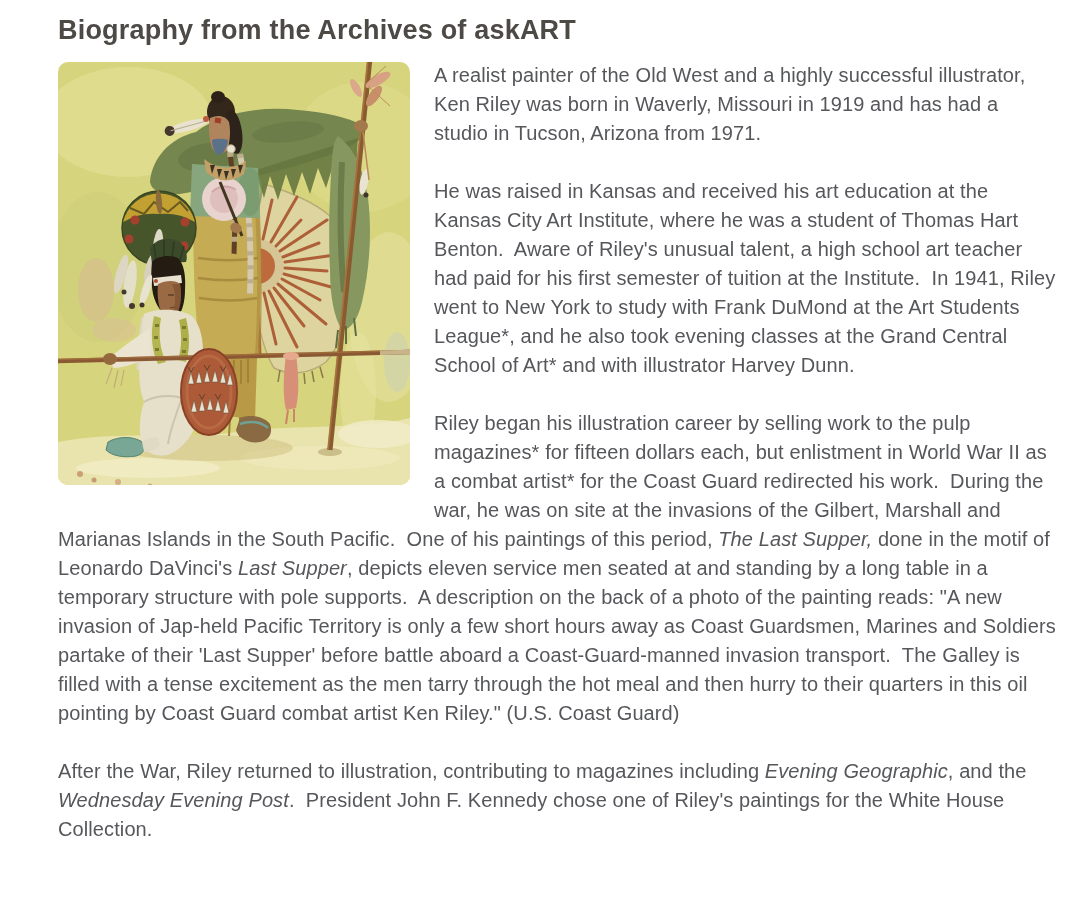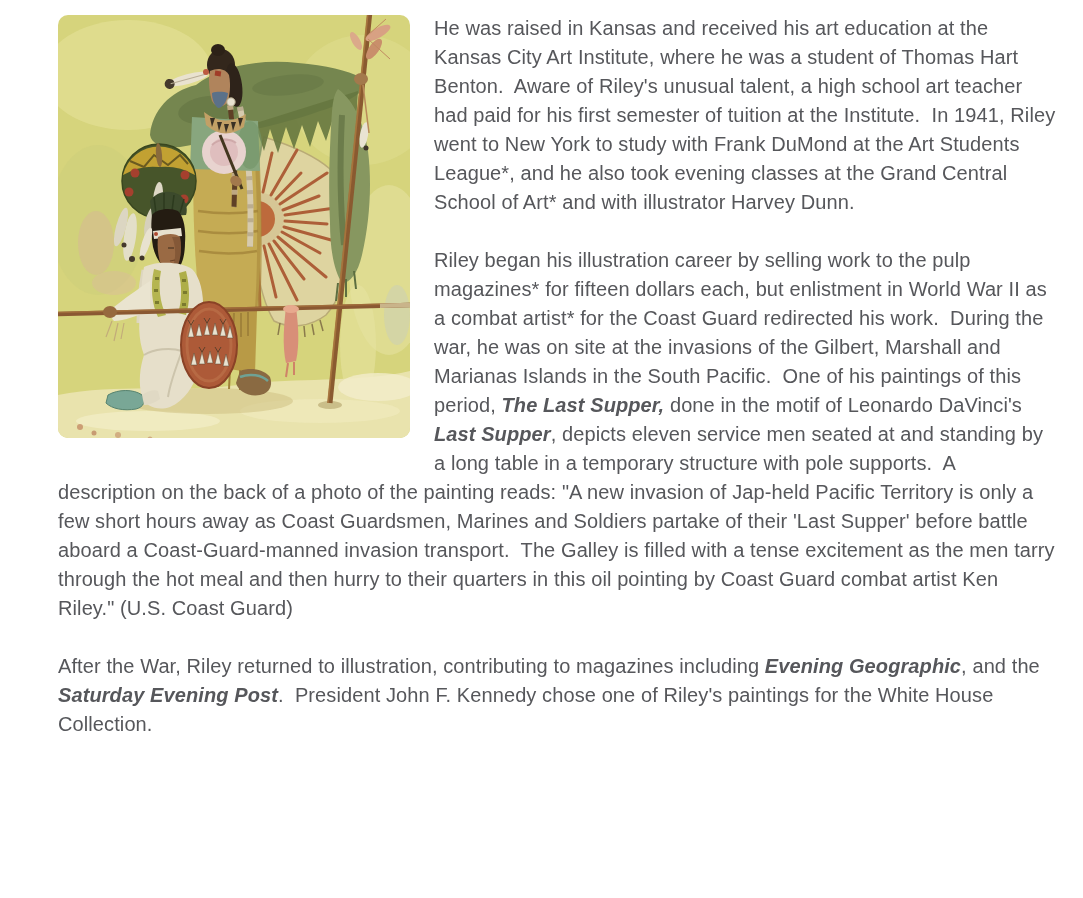--- a/index.html
+++ b/index.html
@@ -16,26 +16,27 @@
   .content { position: relative; }
   figure.painting {
     float: left; width: 352px; height: 423px;
     margin: 1px 24px 13px 0; padding: 0;
     border-radius: 10px; overflow: hidden;
   }
   figure.painting svg { display: block; width: 352px; height: 423px; }
   .bio { font-size: 20px; line-height: 29px; letter-spacing: 0.1px; }
   .bio p.para { margin: 0 0 29px 0; white-space: pre-wrap; }
   .bio p.para:last-child { margin-bottom: 0; }
-  .bio em { font-style: italic; font-weight: bold; }
+  .bio em { font-style: italic; }
 </style>
 </head>
 <body style="background: rgb(255, 255, 255);">
 
 <div class="page">
+  <h1 class="page-title" style="color: rgb(77, 73, 69);">Biography from the Archives of askART</h1>
 
   <div class="content">
 
     <figure class="painting" aria-label="Oil painting of two Plains Indian figures: one standing in a green robe holding a feathered staff beside a sun-ray painted hide, one kneeling in white buckskin holding a lance and a red oval shield with teepee markings">
       <svg viewBox="0 0 352 423" xmlns="http://www.w3.org/2000/svg" role="img">
 
         <rect x="0" y="0" width="352" height="423" fill="#d6d47c"></rect>
         <g>
           <ellipse cx="70" cy="60" rx="85" ry="55" fill="#e2df94" opacity="0.7"></ellipse>
           <ellipse cx="305" cy="85" rx="70" ry="65" fill="#dedc8e" opacity="0.6"></ellipse>
@@ -276,19 +277,20 @@
         </g>
 
         <g>
           <path d="M50,380 C60,374 76,374 84,380 C88,386 86,392 78,394 C66,396 54,394 48,388 Z" fill="#79a796" stroke="#55826f" stroke-width="1"></path>
           <path d="M84,380 C90,376 96,374 100,376 L102,384 C96,388 90,390 86,390 Z" fill="#e0d9c4"></path>
         </g>
       </svg>
     </figure>
 
     <div class="bio" style="color: rgb(86, 87, 91);">
+        <p class="para"><span>A realist painter of the Old West and a highly successful illustrator, Ken Riley was born in Waverly, Missouri in 1919 and has had a studio in Tucson, Arizona from 1971.</span></p>
         <p class="para"><span>He was raised in Kansas and received his art education at the Kansas City Art Institute, where he was a student of Thomas Hart Benton.  Aware of Riley's unusual talent, a high school art teacher had paid for his first semester of tuition at the Institute.  In 1941, Riley went to New York to study with Frank DuMond at the Art Students League*, and he also took evening classes at the Grand Central School of Art* and with illustrator Harvey Dunn.</span></p>
         <p class="para"><span>Riley began his illustration career by selling work to the pulp magazines* for fifteen dollars each, but enlistment in World War II as a combat artist* for the Coast Guard redirected his work.  During the war, he was on site at the invasions of the Gilbert, Marshall and Marianas Islands in the South Pacific.  One of his paintings of this period, </span><em>The Last Supper,</em><span> done in the motif of Leonardo DaVinci's </span><em>Last Supper</em><span>, depicts eleven service men seated at and standing by a long table in a temporary structure with pole supports.  A description on the back of a photo of the painting reads: "A new invasion of Jap-held Pacific Territory is only a few short hours away as Coast Guardsmen, Marines and Soldiers partake of their 'Last Supper' before battle aboard a Coast-Guard-manned invasion transport.  The Galley is filled with a tense excitement as the men tarry through the hot meal and then hurry to their quarters in this oil pointing by Coast Guard combat artist Ken Riley." (U.S. Coast Guard)</span></p>
-        <p class="para"><span>After the War, Riley returned to illustration, contributing to magazines including </span><em>Evening Geographic</em><span>, and the </span><em>Saturday Evening Post</em><span>.  President John F. Kennedy chose one of Riley's paintings for the White House Collection.</span></p>
+        <p class="para"><span>After the War, Riley returned to illustration, contributing to magazines including </span><em>Evening Geographic</em><span>, and the </span><em>Wednesday Evening Post</em><span>.  President John F. Kennedy chose one of Riley's paintings for the White House Collection.</span></p>
       </div>
 
   </div>
 </div>
 
 </body></html>

